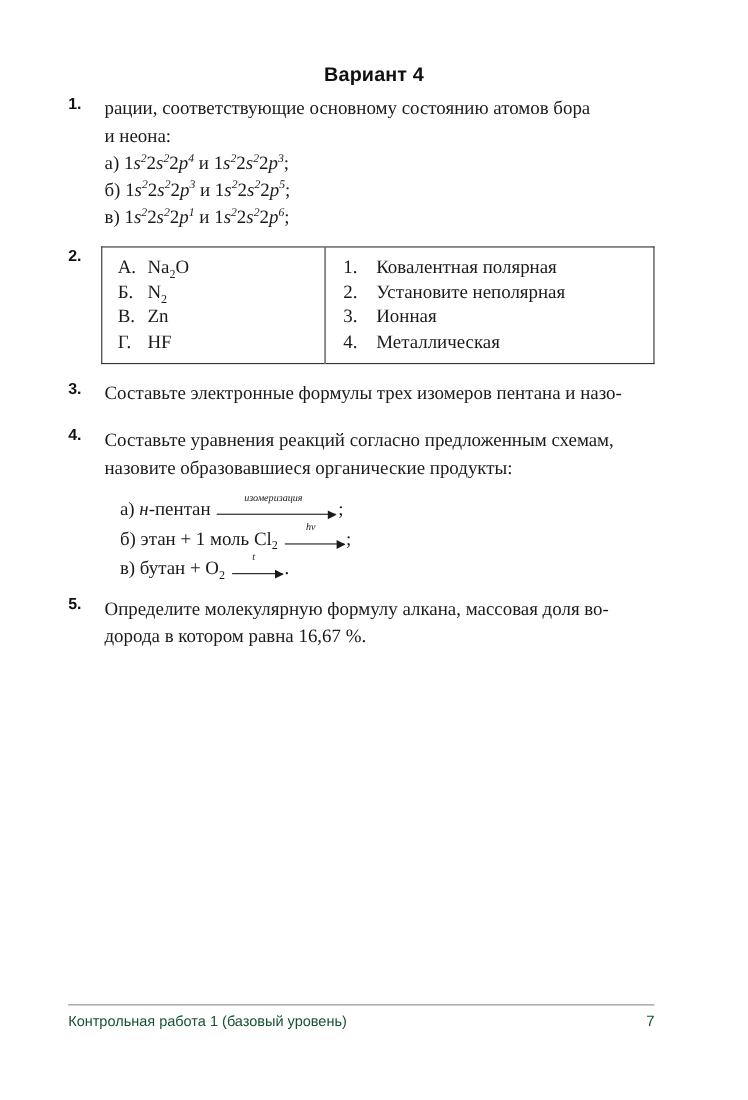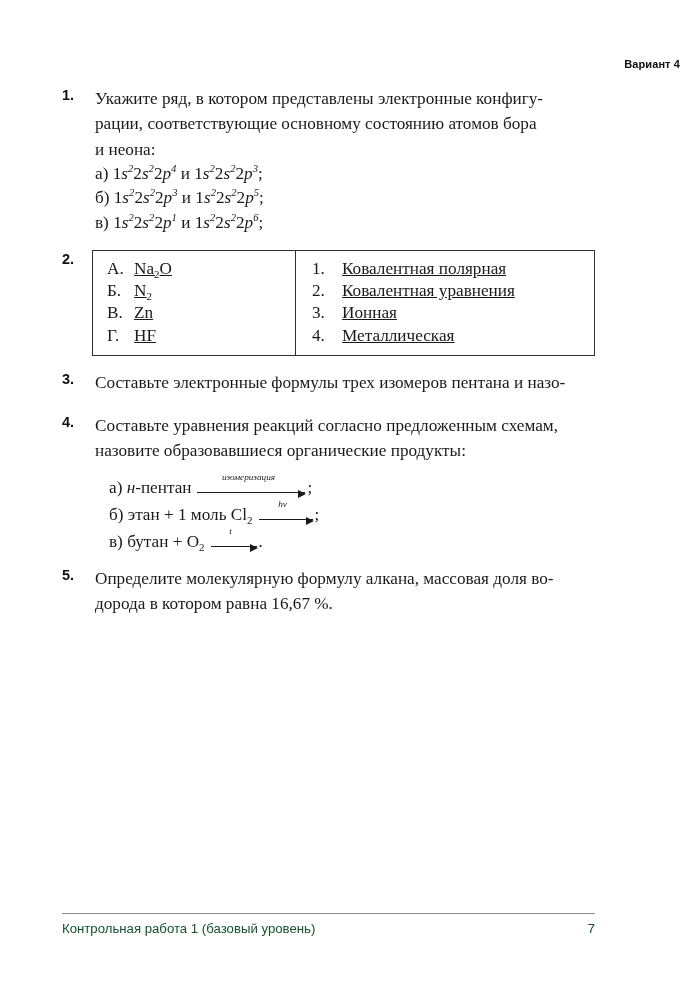--- a/index.html
+++ b/index.html
@@ -22,24 +22,24 @@
     width: 680px;
     height: 1000px;
   }
 
   
   .variant-title {
     position: absolute;
     left: 0;
     top: 58px;
     width: 680px;
-    text-align: right;
+    text-align: center;
     font-family: "Liberation Sans", "DejaVu Sans", sans-serif;
     font-weight: bold;
-    font-size: 11px;
+    font-size: 18px;
     letter-spacing: 0.1px;
     color: #101010;
   }
 
   
   .content {
     position: absolute;
     left: 0;
     top: 86px;
     width: 680px;
@@ -102,21 +102,20 @@
     border-collapse: collapse;
     width: 503px;
     margin-left: -3px;
     border: 1.2px solid #303030;
     table-layout: fixed;
   }
   table.match td.colcell {
     border: none;
     vertical-align: top;
     padding: 7px 0 8px 0;
-    text-decoration: underline;
   }
   table.match td.left {
     width: 202px;
     border-right: 1.2px solid #303030;
   }
   .mrow {
     font-size: 17.2px;
     line-height: 22.4px;
     white-space: nowrap;
     padding-left: 14px;
@@ -212,21 +211,20 @@
 
 <div class="page">
 
   <div class="variant-title">Вариант 4</div>
 
   <div class="content">
 
     <div class="q">
       <div class="q-num">1.</div>
       <div class="q-body">
-        <span class="ln">Укажите ряд, в котором представлены электронные конфигу-</span>
         <span class="ln">рации, соответствующие основному состоянию атомов бора</span>
         <span class="ln">и неона:</span>
       </div>
       <div class="opts">
 
         <div class="opt-line"><span class="opt-lbl">а)</span>&nbsp;1<i class="it">s</i><sup class="sup">2</sup>2<i class="it">s</i><sup class="sup">2</sup>2<i class="it">p</i><sup class="sup">4</sup>&nbsp;<span>и</span>&nbsp;1<i class="it">s</i><sup class="sup">2</sup>2<i class="it">s</i><sup class="sup">2</sup>2<i class="it">p</i><sup class="sup">3</sup><span>;</span></div>
 
         <div class="opt-line"><span class="opt-lbl">б)</span>&nbsp;1<i class="it">s</i><sup class="sup">2</sup>2<i class="it">s</i><sup class="sup">2</sup>2<i class="it">p</i><sup class="sup">3</sup>&nbsp;<span>и</span>&nbsp;1<i class="it">s</i><sup class="sup">2</sup>2<i class="it">s</i><sup class="sup">2</sup>2<i class="it">p</i><sup class="sup">5</sup><span>;</span></div>
 
         <div class="opt-line"><span class="opt-lbl">в)</span>&nbsp;1<i class="it">s</i><sup class="sup">2</sup>2<i class="it">s</i><sup class="sup">2</sup>2<i class="it">p</i><sup class="sup">1</sup>&nbsp;<span>и</span>&nbsp;1<i class="it">s</i><sup class="sup">2</sup>2<i class="it">s</i><sup class="sup">2</sup>2<i class="it">p</i><sup class="sup">6</sup><span>;</span></div>
@@ -243,21 +241,21 @@
           <tbody>
               <tr>
             <td class="colcell left">
               <div class="mrow"><span class="mk">А.</span><span>Na</span><sub class="sub">2</sub><span>O</span></div>
               <div class="mrow"><span class="mk">Б.</span><span>N</span><sub class="sub">2</sub><span></span></div>
               <div class="mrow"><span class="mk">В.</span><span>Zn</span><sub class="sub"></sub><span></span></div>
               <div class="mrow"><span class="mk">Г.</span><span>HF</span><sub class="sub"></sub><span></span></div>
             </td>
             <td class="colcell right">
               <div class="mrow"><span class="mk">1.</span><span>Ковалентная полярная</span></div>
-              <div class="mrow"><span class="mk">2.</span><span>Ковалентная уравнения</span></div>
+              <div class="mrow"><span class="mk">2.</span><span>Установите неполярная</span></div>
               <div class="mrow"><span class="mk">3.</span><span>Ионная</span></div>
               <div class="mrow"><span class="mk">4.</span><span>Металлическая</span></div>
             </td>
           </tr>
         </tbody>
           </table>
       </div>
     </div>
 
     <div class="q" style="margin-top:14px;">

